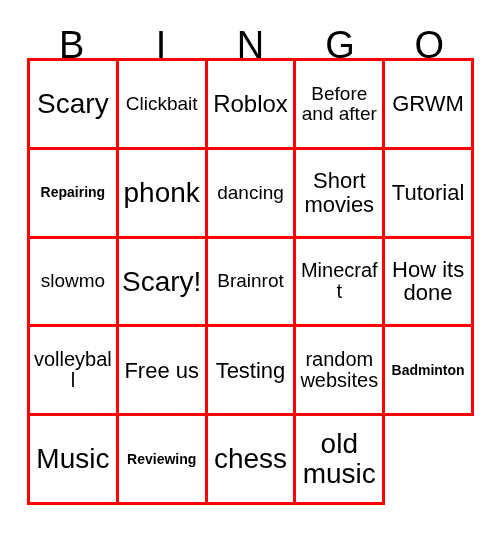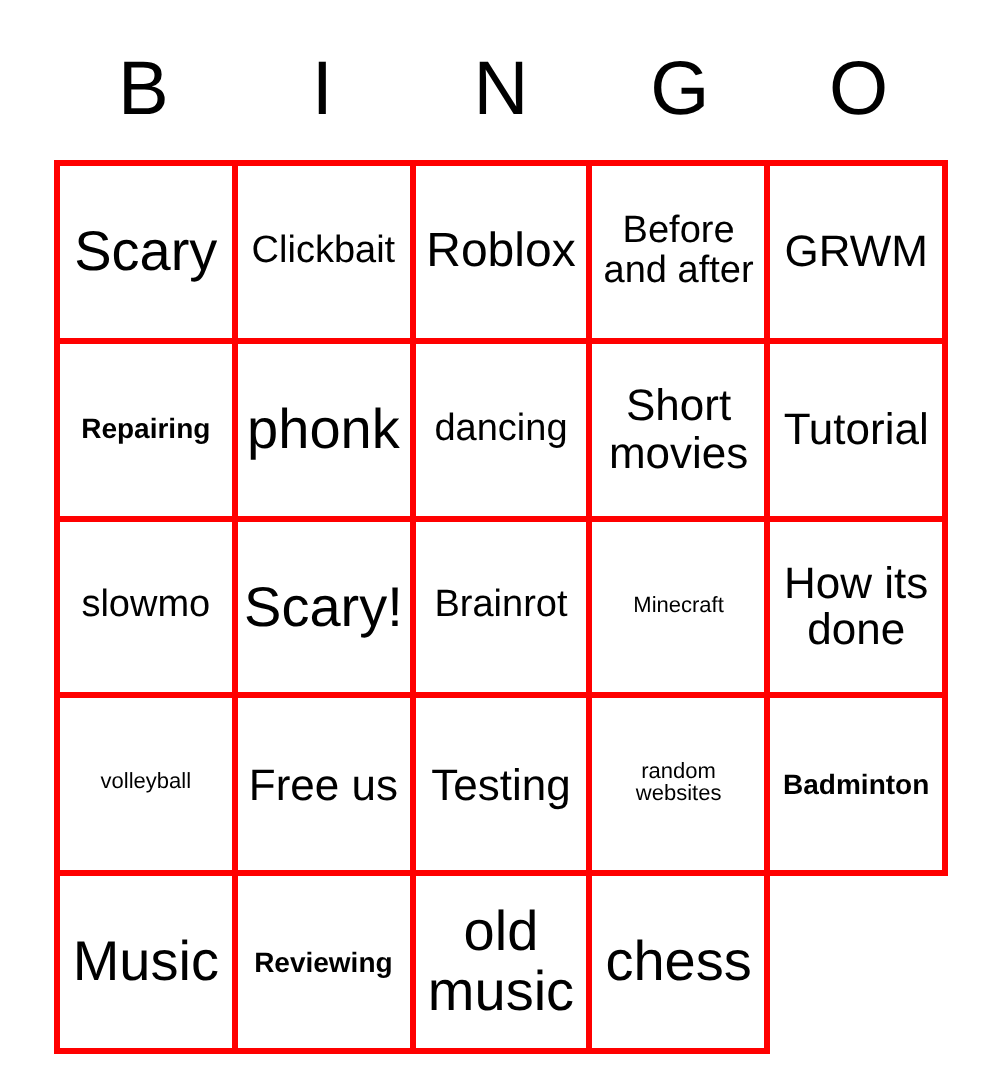--- a/index.html
+++ b/index.html
@@ -42,21 +42,21 @@
     font-weight: normal;
     letter-spacing: 0;
     color: #000000;
     padding-bottom: 2px;
   }
 
   
   #bingo-grid {
     position: absolute;
     left: 27px;
-    top: 80px;
+    top: 58px;
     width: 447px;
     height: 447px;
     box-sizing: border-box;
     border-top: 3px solid #ff0000;
     border-left: 3px solid #ff0000;
     display: grid;
     grid-template-columns: repeat(5, 1fr);
     grid-template-rows: repeat(5, 1fr);
   }
   .bingo-cell {
@@ -74,21 +74,21 @@
   .cell-text {
     display: block;
     width: 100%;
     text-align: center;
     line-height: 1.06;
     word-wrap: break-word;
   }
 
   
   .fs-xs   { font-size: 14px; font-weight: bold; }
-  .fs-sm   { font-size: 11px; }
+  .fs-sm   { font-size: 20px; }
   .fs-md   { font-size: 19px; }
   .fs-lg   { font-size: 22px; }
   .fs-xl   { font-size: 24px; }
   .fs-2xl  { font-size: 28px; }
   .fs-3xl  { font-size: 31px; }
 </style>
 </head>
 <body>
 
 <div id="bingo-card">
@@ -167,20 +167,20 @@
     <div class="bingo-cell">
         <span class="cell-text fs-xs">Badminton</span>
       </div>
     <div class="bingo-cell">
         <span class="cell-text fs-2xl">Music</span>
       </div>
     <div class="bingo-cell">
         <span class="cell-text fs-xs">Reviewing</span>
       </div>
     <div class="bingo-cell">
-        <span class="cell-text fs-2xl">old music</span>
+        <span class="cell-text fs-2xl">chess</span>
       </div>
     <div class="bingo-cell">
-        <span class="cell-text fs-2xl">chess</span>
+        <span class="cell-text fs-2xl">old music</span>
       </div>
 
   </div>
 </div>
 
 </body></html>

